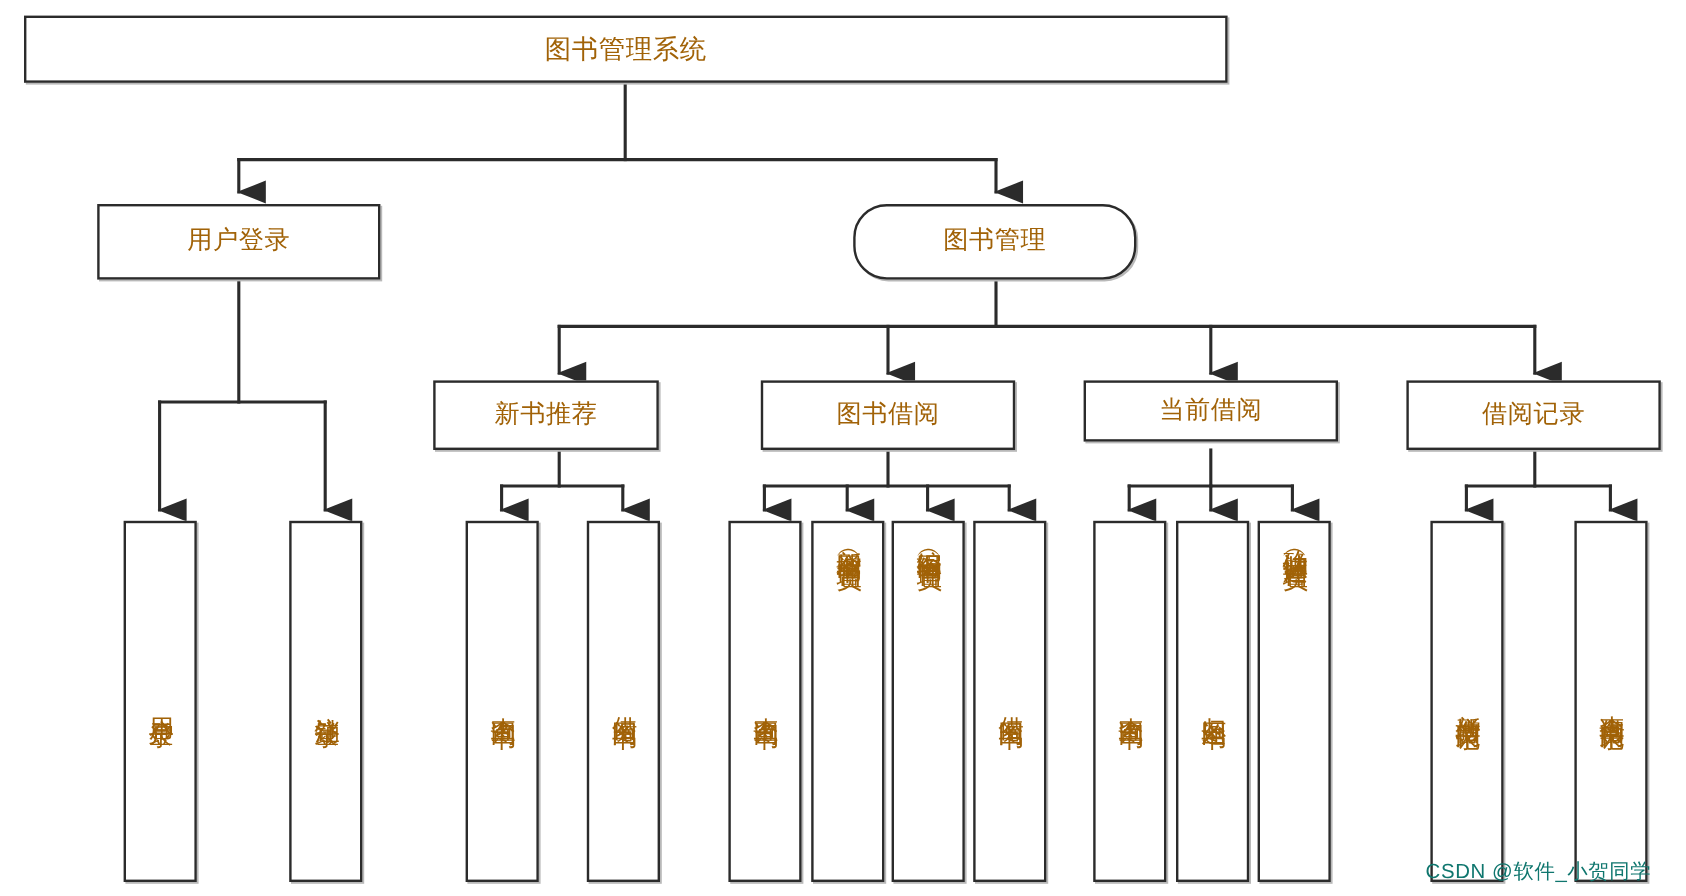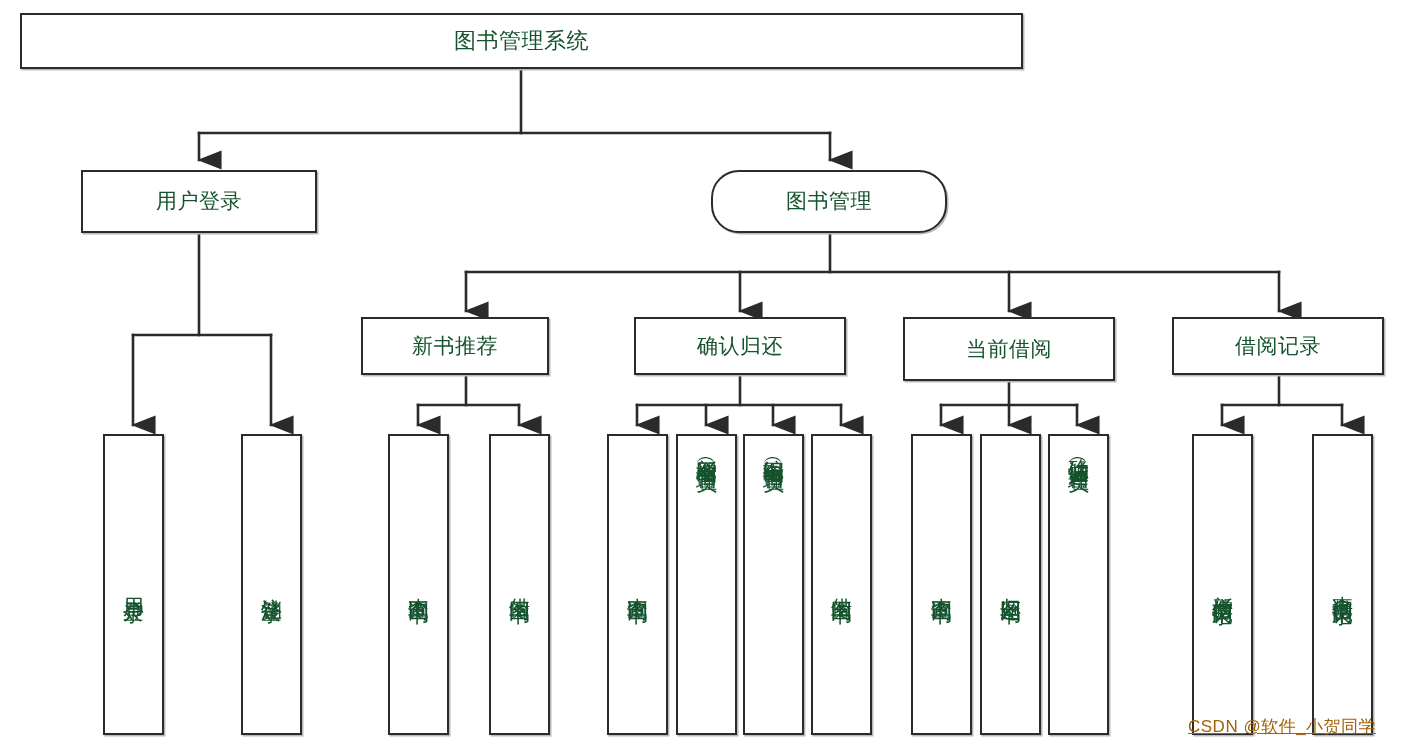--- a/index.html
+++ b/index.html
@@ -28,21 +28,21 @@
   }
   .node {
     position: absolute;
     box-sizing: border-box;
     background: #ffffff;
     border: 2px solid #2b2b2b;
     box-shadow: 1.5px 1.5px 0 0 #b9b9b9;
     display: flex;
     align-items: center;
     justify-content: center;
-    color: #14532d;
+    color: #a16207;
   }
   .node .label {
     display: block;
     text-align: center;
     line-height: 1.16;
     letter-spacing: 0.5px;
     white-space: nowrap;
   }
   
   .node.horiz .label {
@@ -63,25 +63,24 @@
     line-height: 1.05;
     letter-spacing: 2px;
   }
   .node.vert.mid {
     align-items: center;
     padding-top: 0;
   }
   .watermark {
     position: absolute;
     font-size: 17px;
-    color: #a16207;
+    color: #0f766e;
     letter-spacing: 0.5px;
     white-space: nowrap;
     user-select: none;
-    text-decoration: underline;
   }
 </style>
 </head>
 <body>
 
 <div id="canvas">
 
   <svg id="edges" viewBox="0 0 1405 747" width="1405" height="747">
     <defs>
       <marker id="arrow" viewBox="0 0 12 12" refX="6" refY="10" markerWidth="9" markerHeight="9" orient="auto-start-reverse">
@@ -143,23 +142,23 @@
     <span class="label">用户登录</span>
   </div>
   <div class="node horiz" style="left:711px; top:170px; width:236px; height:63px;border-radius:28px;">
     <span class="label">图书管理</span>
   </div>
 
   <div class="node horiz" style="left:361px; top:317px; width:188px; height:58px;">
     <span class="label">新书推荐</span>
   </div>
   <div class="node horiz" style="left:634px; top:317px; width:212px; height:58px;">
-    <span class="label">确认归还</span>
-  </div>
-  <div class="node horiz" style="left:903px; top:317px; width:212px; height:64px;">
+    <span class="label">图书借阅</span>
+  </div>
+  <div class="node horiz" style="left:903px; top:317px; width:212px; height:51px;">
     <span class="label">当前借阅</span>
   </div>
   <div class="node horiz" style="left:1172px; top:317px; width:212px; height:58px;">
     <span class="label">借阅记录</span>
   </div>
 
   <div class="node vert mid" style="left:103px; top:434px; width:61px; height:301px;">
     <span class="label">用户登录</span>
   </div>
   <div class="node vert mid" style="left:241px; top:434px; width:61px; height:301px;">

